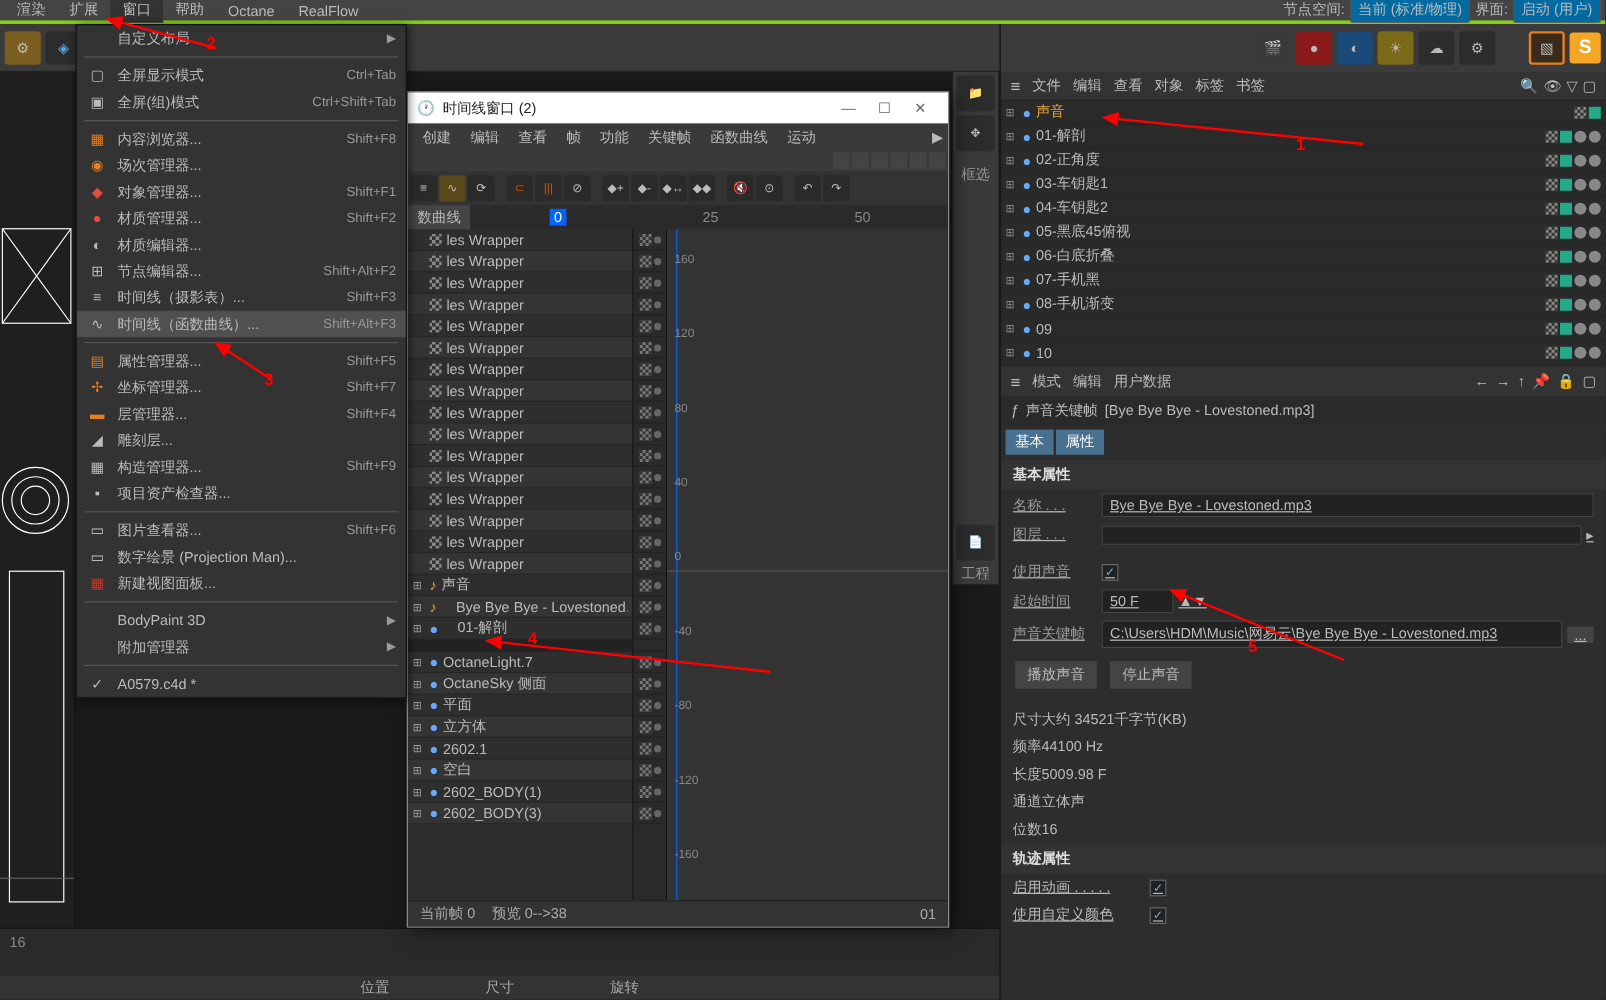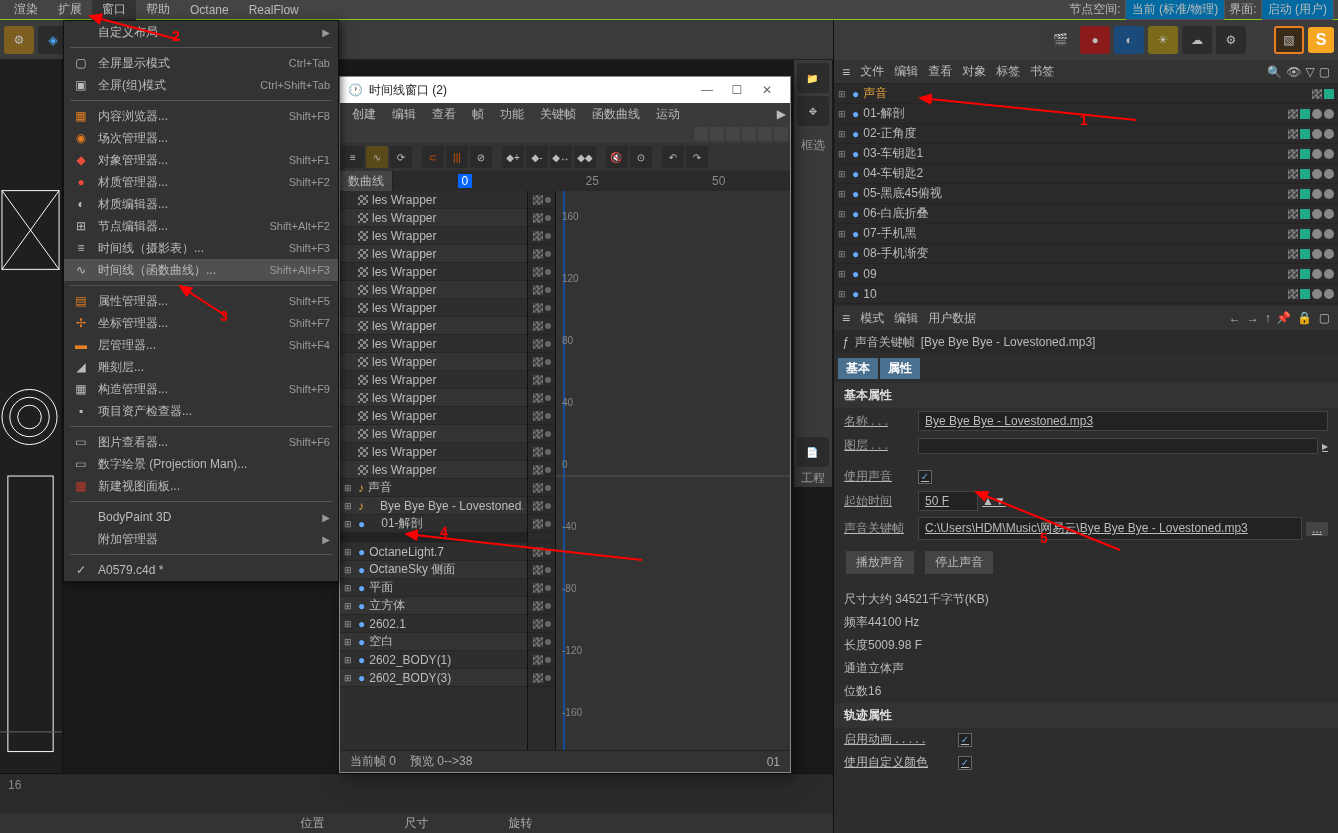--- a/index.html
+++ b/index.html
@@ -1,17 +1,17 @@
 <!DOCTYPE html>
 <html><head>
 <meta charset="utf-8">
 <style>
 * { margin:0; padding:0; box-sizing:border-box; font-family:"Microsoft YaHei",Arial,sans-serif; font-size:12px; -webkit-font-smoothing:antialiased; }
 body { background:#1a1a1a; color:#bbb; width:1338px; height:833px; overflow:hidden; user-select:none; }
-.menubar { height:20px; background:#444; display:flex; align-items:center; padding:0 4px; border-bottom:1px solid #84cc16; }
+.menubar { height:20px; background:#444; display:flex; align-items:center; padding:0 4px; border-bottom:3px solid #84cc16; }
 .menubar .mi { padding:2px 10px; cursor:pointer; }
 .menubar .mi.active { background:#333; }
 .menubar .right { margin-left:auto; display:flex; align-items:center; gap:4px;justify-content:flex-end; }
 .menubar .combo { background:#0369a1; padding:1px 6px; border:1px solid #555; border-radius:2px; }
 .toolbar { height:40px; background:#3b3b3b; display:flex; align-items:center; padding:0 4px; gap:4px; border-bottom:1px solid #222; }
 .tbtn { width:30px; height:28px; background:#2c2c2c; border-radius:3px; display:flex; align-items:center; justify-content:center; }
 .tbtn.gold { background:#7b5e20; }
 .main { display:flex; height:calc(100% - 60px); }
 .viewport { width:63px; background:#1f1f1f; border-right:1px solid #111; position:relative; overflow:hidden; }
 .viewport svg { width:100%; height:100%; }
@@ -58,21 +58,21 @@
 .rpanel .orow { height:20px; display:flex; align-items:center; padding:0 4px; gap:4px; border-bottom:1px solid #242424; }
 .rpanel .orow .exp { width:10px; color:#888; font-size:9px; }
 .rpanel .orow .nm { flex:1; }
 .rpanel .orow .tags { display:flex; gap:2px; }
 .rpanel .orow .tag { width:10px; height:10px; background:#555; }
 .rpanel .attrwrap { flex:1; background:#2d2d2d; overflow-y:auto; padding-bottom:30px; }
 .rpanel .attrhdr { height:24px; background:#333; display:flex; align-items:center; padding:0 8px; gap:10px; }
 .rpanel .attrtitle { height:24px; background:#2a2a2a; display:flex; align-items:center; padding:0 8px; gap:6px; }
 .rpanel .tabs { display:flex; gap:2px; padding:4px; background:#2d2d2d; }
 .rpanel .tabs .tb { padding:2px 8px; background:#444; }
-.rpanel .tabs .tb.active { background:#4a7090; color:#fff;font-weight:bold; }
+.rpanel .tabs .tb.active { background:#4a7090; color:#fff; }
 .rpanel .sect { padding:4px 10px; background:#333; color:#ddd; font-weight:bold; }
 .rpanel .prow { display:flex; align-items:center; padding:3px 10px; gap:4px;text-decoration:underline; }
 .rpanel .prow .pl { width:70px; color:#999; }
 .rpanel .prow .pv { flex:1; background:#222; padding:2px 6px; border:1px solid #444; }
 .rpanel .prow .cbox { width:14px; height:14px; background:#222; border:1px solid #666; display:flex; align-items:center; justify-content:center; color:#6fa8dc; font-size:10px; }
 .rpanel .pbtn { padding:3px 10px; background:#444; margin:4px; cursor:pointer; display:inline-block; }
 .rpanel .info { padding:3px 10px; color:#bbb; }
 .annot { position:absolute; color:#f00; font-weight:bold; font-size:14px; z-index:100; pointer-events:none; }
 .arrow { position:absolute; z-index:99; pointer-events:none; }
 .bottombar { position:absolute; bottom:0; left:0; right:505px; height:60px; background:#2a2a2a; border-top:1px solid #111; }

